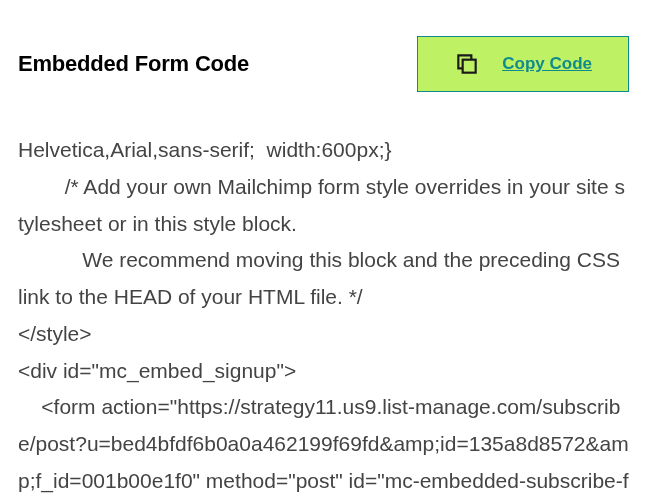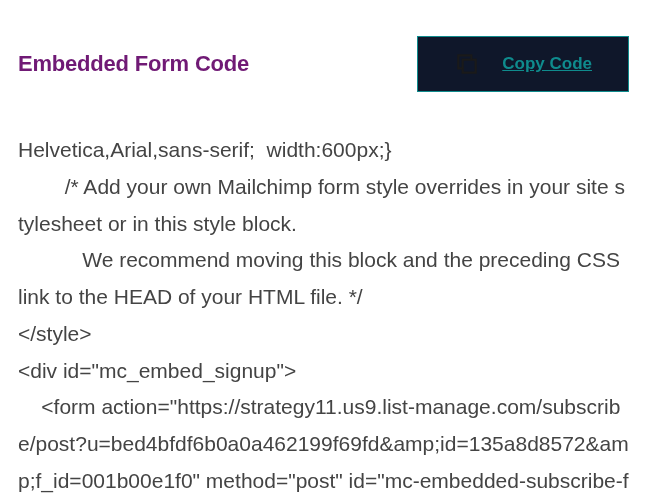--- a/index.html
+++ b/index.html
@@ -17,26 +17,26 @@
     .header-row {
       display: flex;
       justify-content: space-between;
       align-items: center;
       margin-bottom: 40px;
       padding-top: 20px;
     }
     .title {
       font-size: 22px;
       font-weight: 700;
-      color: #701a75;
+      color: #000000;
       letter-spacing: -0.2px;
     }
     .copy-btn {
       border: 1px solid #0f8b8d;
-      background: #0f172a;
+      background: #bef264;
       padding: 14px 36px;
       display: flex;
       align-items: center;
       gap: 22px;
       cursor: pointer;
       font-family: inherit;
     }
     .copy-btn-label {
       color: #0f8b8d;
       font-weight: 700;

